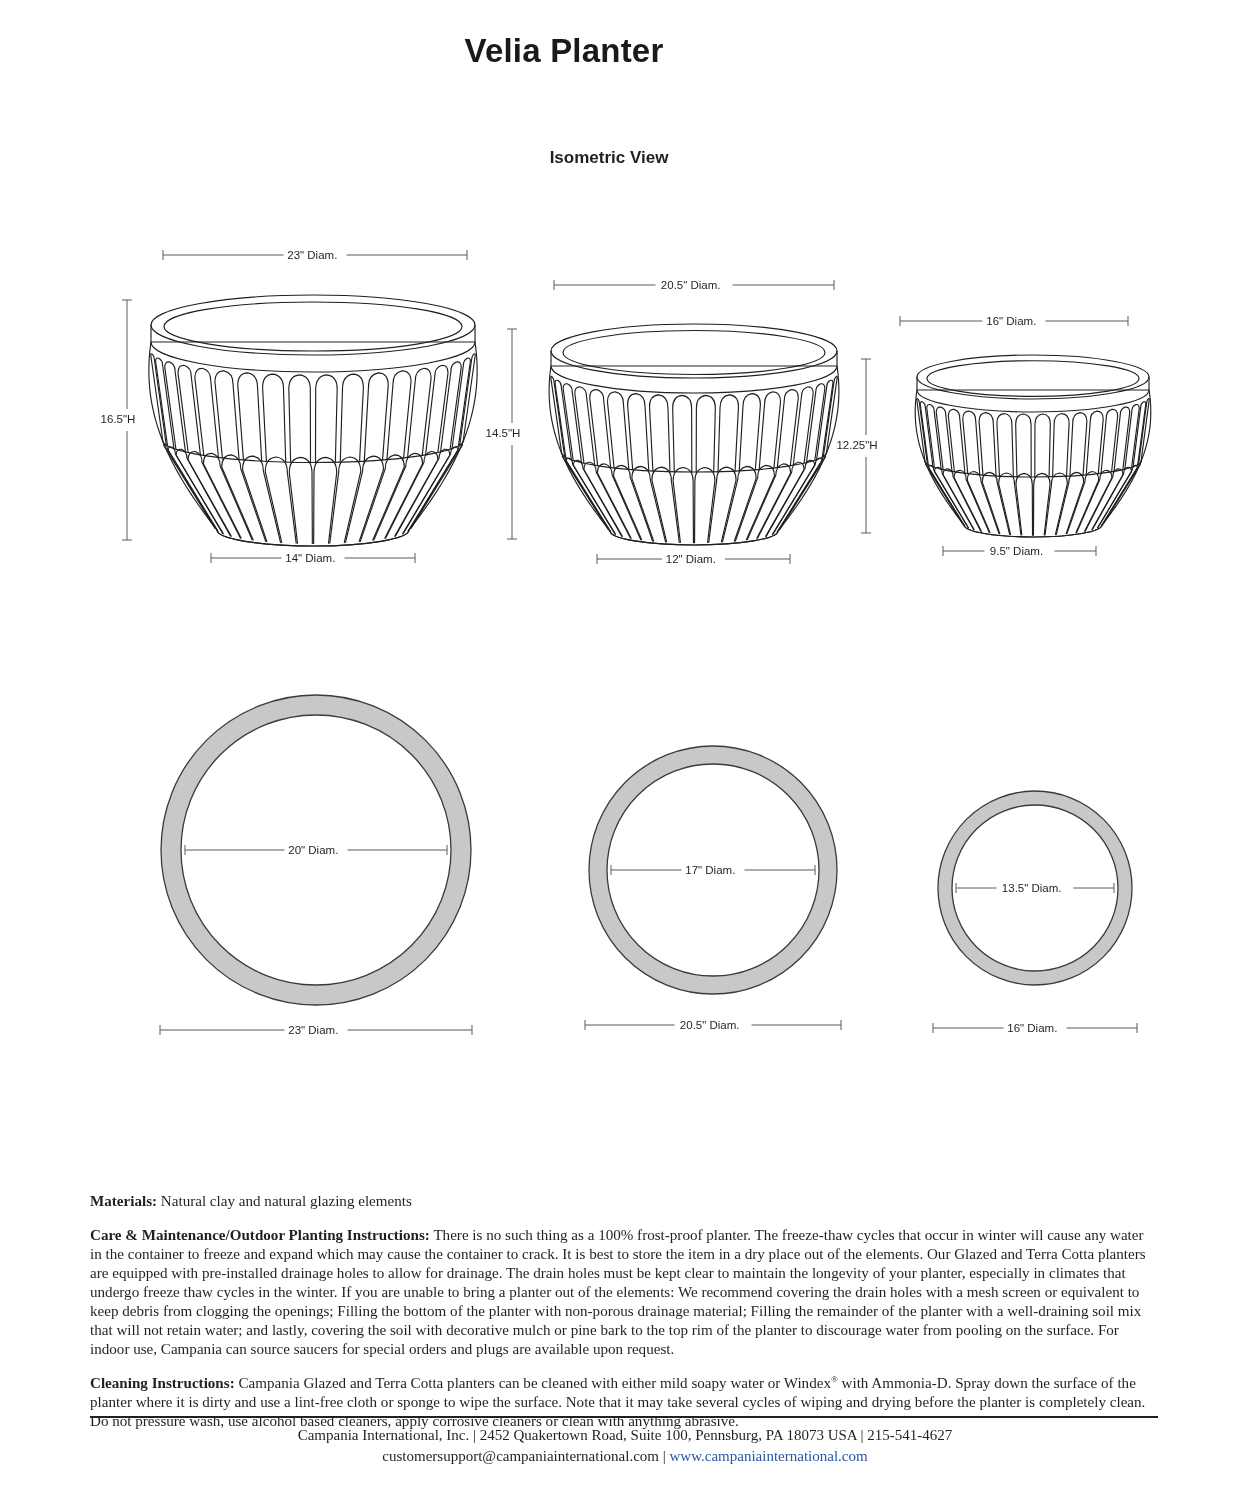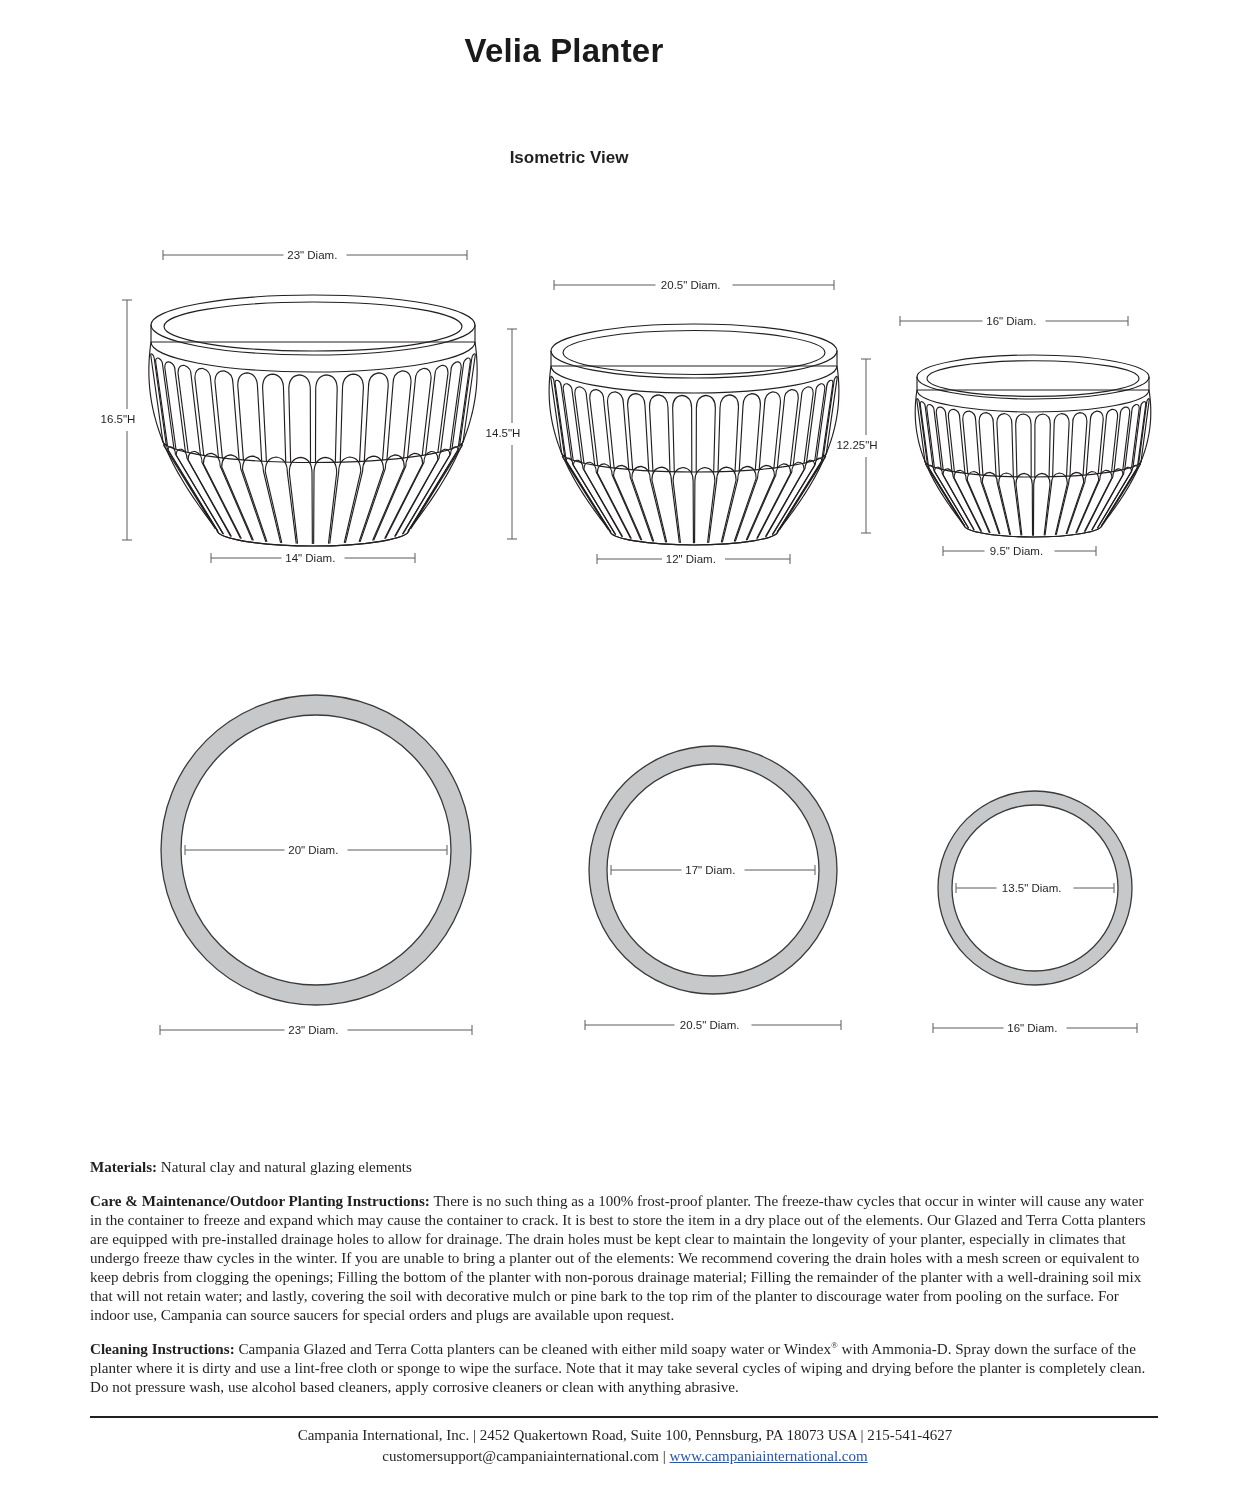--- a/index.html
+++ b/index.html
@@ -31,20 +31,21 @@
     color: #1a1a1a;
   }
   .section-head {
     position: absolute;
     left: 0;
     width: 1138px;
     text-align: center;
     font-size: 17px;
     font-weight: bold;
     color: #231f20;
+    padding-left: 40px;
   }
   #iso-head { top: 148px; }
   #top-head { top: 662px; }
 
   .iso-stage, .top-stage {
     position: absolute;
     left: 0;
     width: 1250px;
   }
   #iso-stage { top: 215px; height: 380px; }
@@ -62,21 +63,21 @@
     text-anchor: middle;
     dominant-baseline: middle;
   }
   .ringfill { fill: #c6c8ca; stroke: #3a3a3a; stroke-width: 1.3; }
   .ringhole { fill: #ffffff; stroke: #3a3a3a; stroke-width: 1.3; }
 
   
   .body-wrap {
     position: absolute;
     left: 90px;
-    top: 1143px;
+    top: 1177px;
     width: 1068px;
   }
   .para {
     font-family: "Liberation Serif", serif;
     font-size: 15.1px;
     line-height: 1.255;
     color: #231f20;
     text-align: left;
     margin-bottom: 13px;
   }
@@ -97,21 +98,20 @@
     top: 1425px;
     width: 1250px;
     text-align: center;
     font-family: "Liberation Serif", serif;
     font-size: 15px;
     line-height: 1.42;
     color: #231f20;
   }
   .footer a, .footer .link {
     color: #2a55a3;
-    text-decoration: underline;
   }
 </style>
 </head>
 <body>
 
 <div class="page">
 
   <div class="title">Velia Planter</div>
 
   <div class="section-head" id="iso-head">Isometric View</div>

